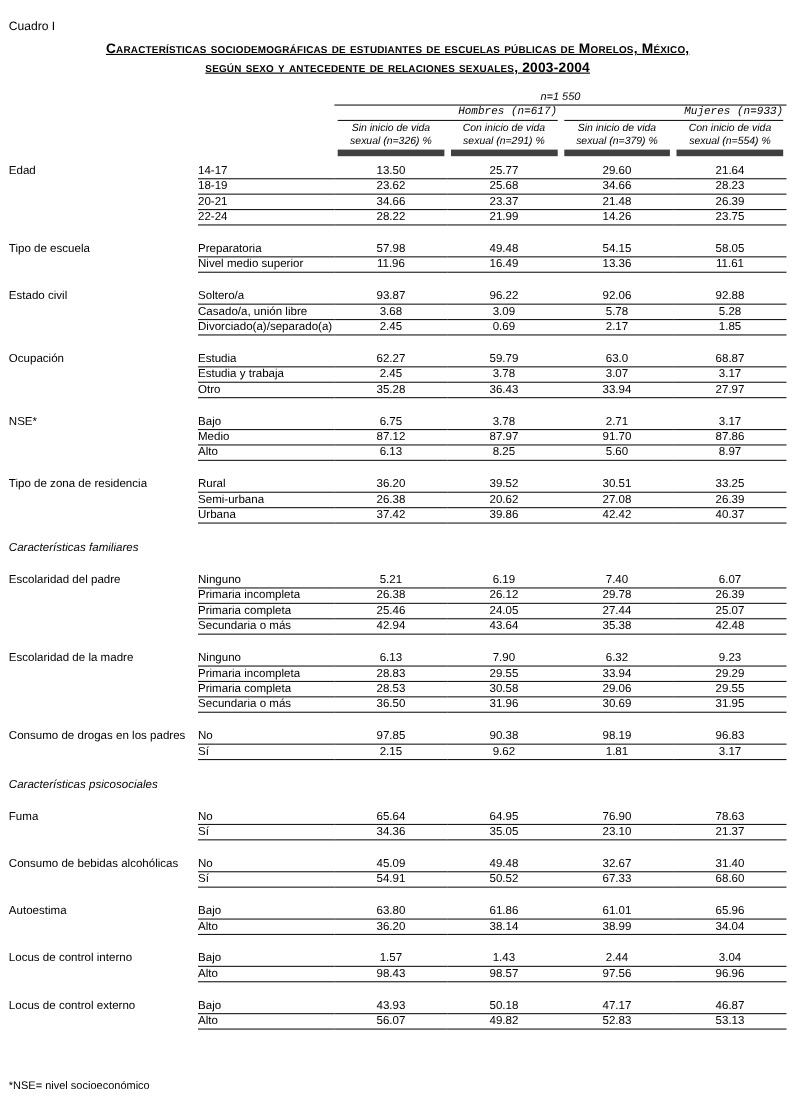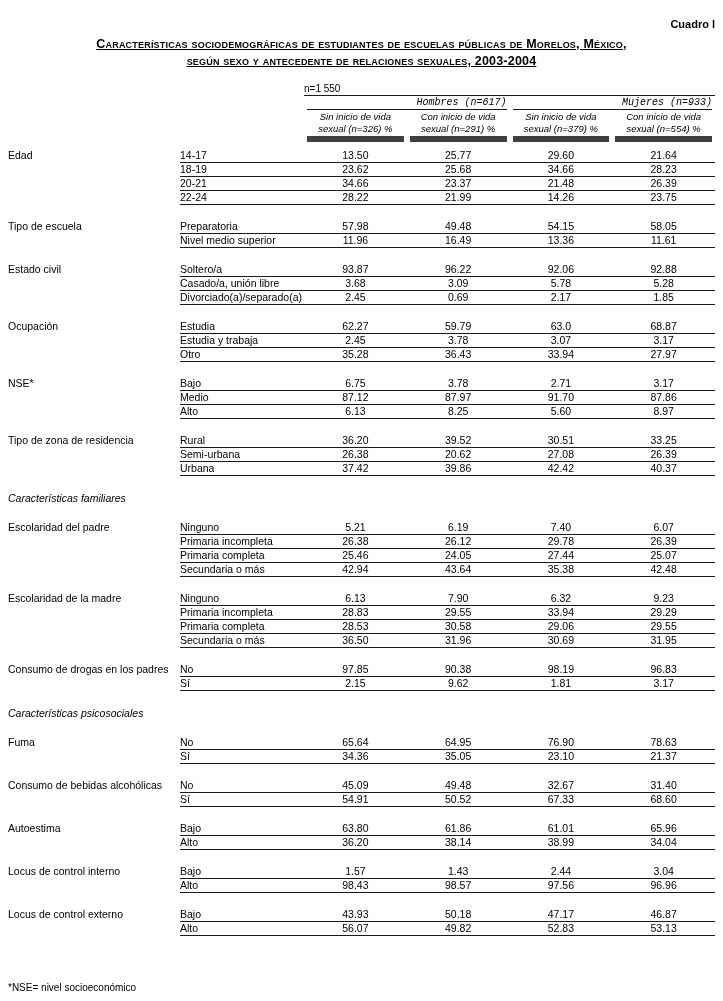--- a/index.html
+++ b/index.html
@@ -9,30 +9,30 @@
     font-family: "Liberation Sans", sans-serif;
   }
   .page {
     position: relative;
     width: 723px; height: 1001px;
     padding: 18px 8px 0 8px;
     box-sizing: border-box;
     overflow: hidden;
   }
   .title {
-    text-align: right; font-size: 11px; font-weight: bold;
+    text-align: left; font-size: 11px; font-weight: normal;
     margin-bottom: 6px;
   }
   .subtitle {
     text-align: center; font-size: 12.5px; font-weight: bold;
     font-variant: small-caps; line-height: 17px; letter-spacing: 0.2px; text-decoration: underline;
   }
   .thead { margin-left: 296px; width: 411px; margin-top: 13px; }
   .total-row {
-    font-size: 10px;
+    text-align: center; font-style: italic; font-size: 10px;
     border-bottom: 1px solid #1a1a1a; padding-bottom: 1px;
   }
   .sexgroups { display: grid; grid-template-columns: 1fr 1fr; margin-top: 1px; }
   .sexgroup {
     text-align: right; font-style: italic; font-size: 10px;
     border-bottom: 1px solid #1a1a1a; margin: 0 3px; padding-bottom: 1px; font-family: Liberation Mono, monospace;
   }
   .colheads { display: grid; grid-template-columns: repeat(4, 1fr); margin-top: 1px; }
   .colhead {
     text-align: center; font-style: italic; font-size: 9.5px; line-height: 11.5px;

